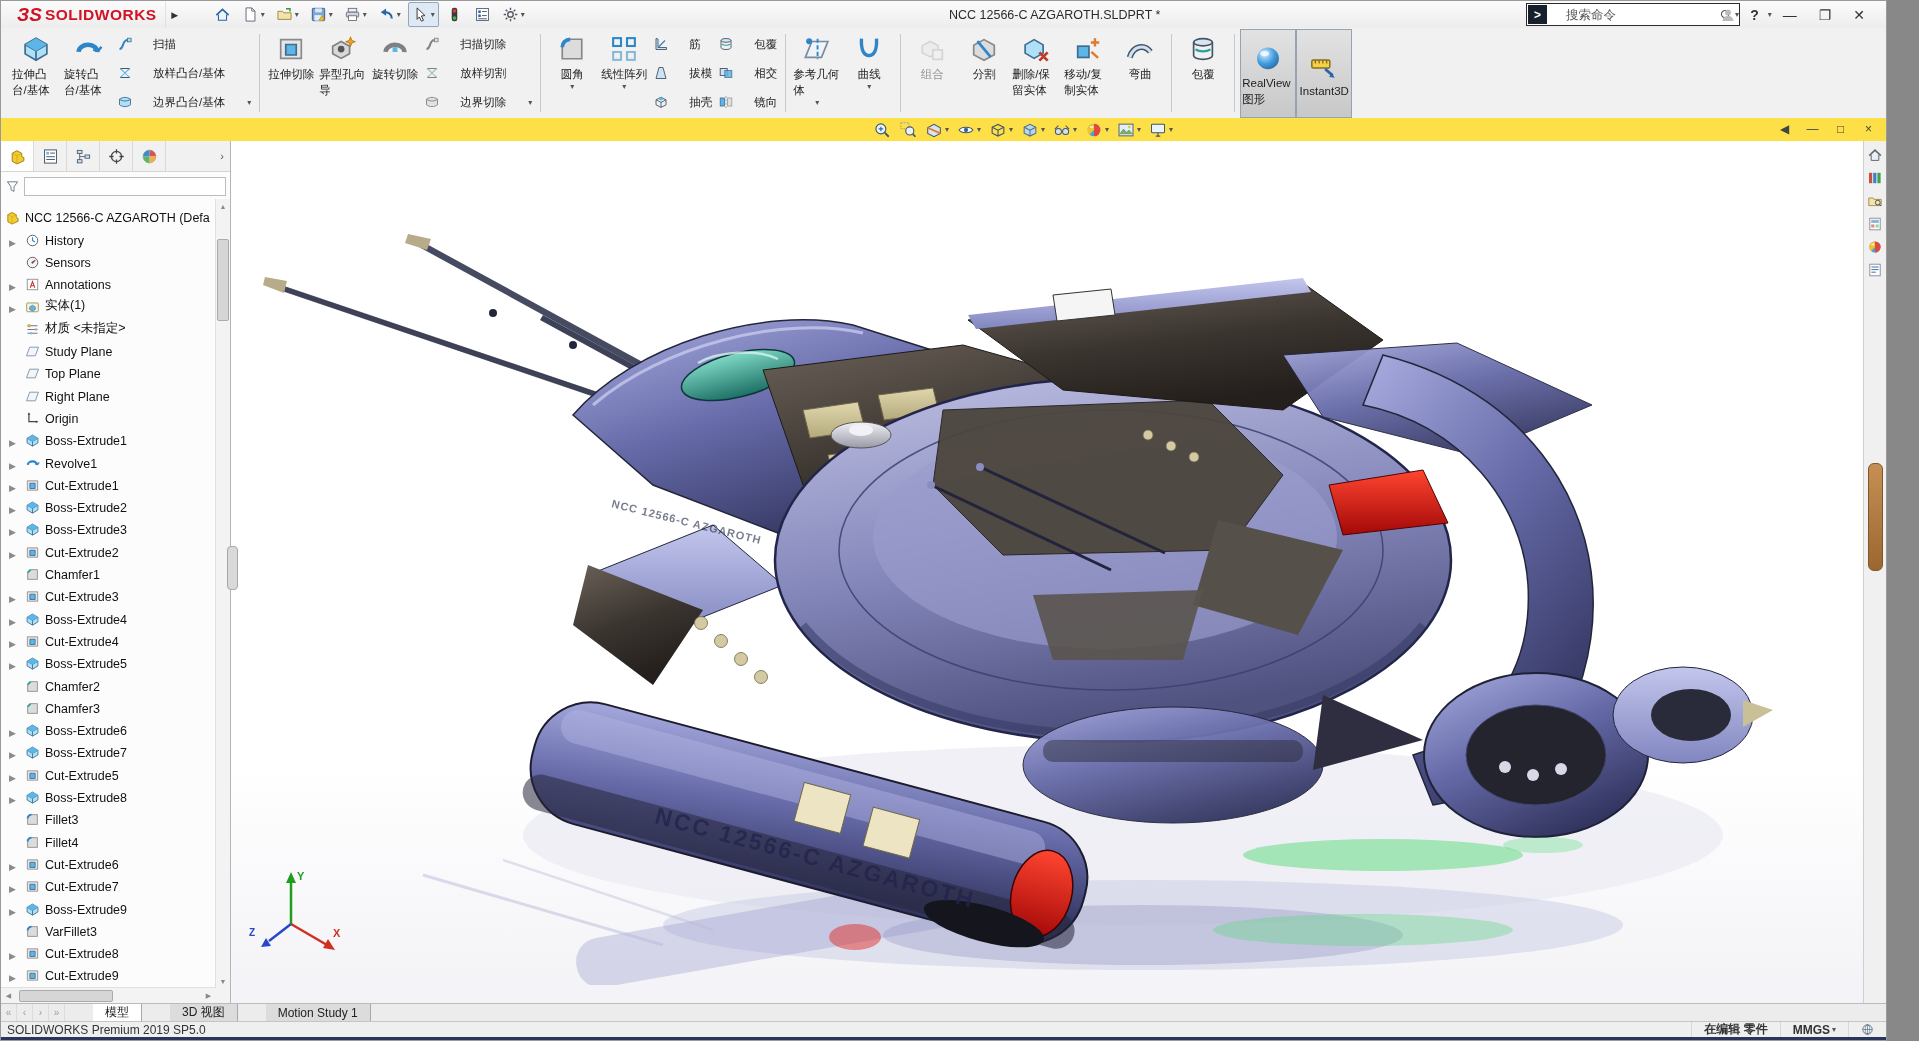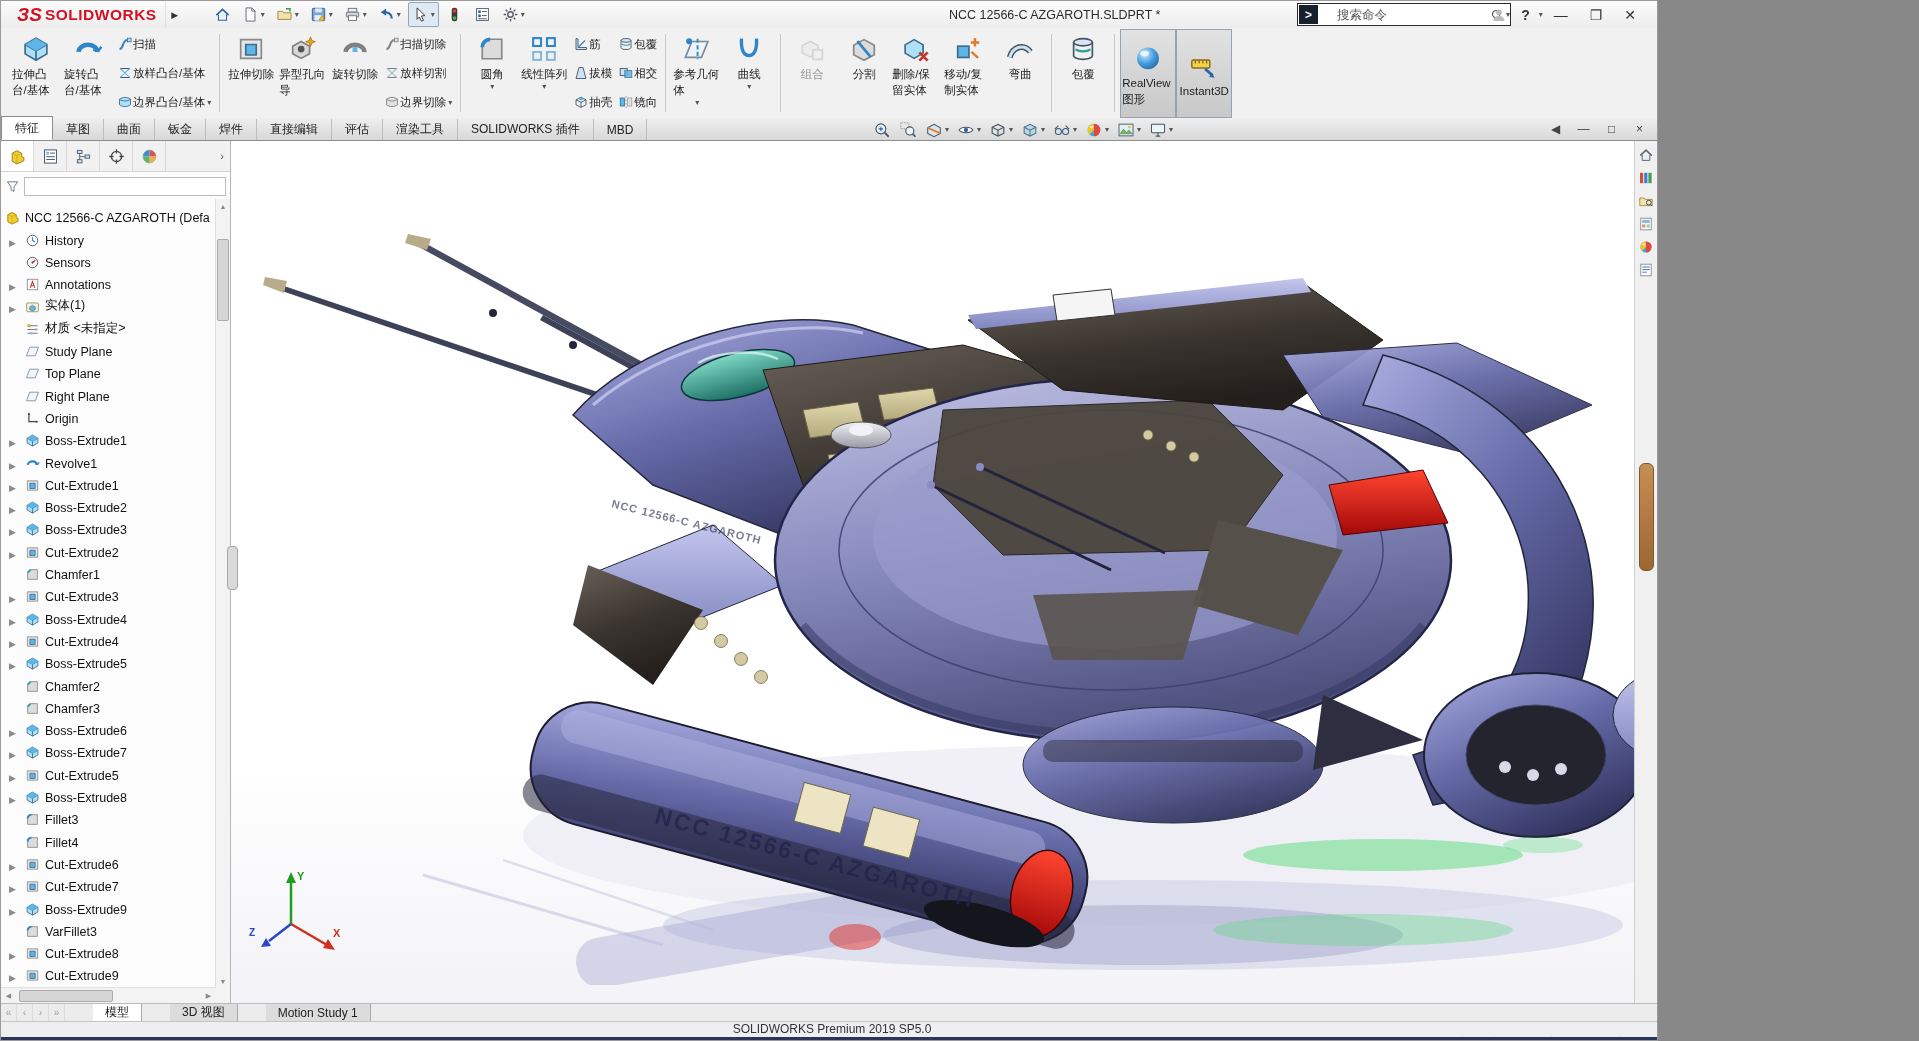--- a/index.html
+++ b/index.html
@@ -1,16 +1,16 @@
 <!DOCTYPE html>
 <html><head>
 <meta charset="utf-8">
 <style>
   html,body{margin:0;padding:0;background:#888;}
-  #app{position:relative;width:1658px;height:1041px;background:#fde047;overflow:hidden;
+  #app{position:relative;width:1887px;height:1041px;background:#fde047;overflow:hidden;
        font-family:"Liberation Sans","DejaVu Sans",sans-serif;font-size:12px;color:#222;
        border:1px solid #9a9a9a;box-sizing:border-box;}
   .ic{display:inline-flex;align-items:center;justify-content:center;line-height:0;}
   
   .titlebar{position:absolute;left:0;top:0;right:0;height:27px;background:linear-gradient(#fbfbfb,#ededed);display:flex;align-items:center;}
   .logo{display:flex;align-items:center;height:100%;padding:0 8px 0 16px;}
   .logo .mark{color:#d11224;font-weight:bold;font-style:italic;font-size:19px;margin-right:3px;}
   .logo .ltext{color:#d11224;font-weight:bold;font-size:15.5px;letter-spacing:.5px;}
   .flyout{width:18px;height:27px;display:flex;align-items:center;justify-content:center;color:#333;font-size:9px;border-left:1px solid #e0e0e0;}
   #quick-tools{display:flex;align-items:center;margin-left:26px;gap:3px;}
@@ -29,21 +29,21 @@
   
   .ribbon{position:absolute;top:27px;left:0;right:0;height:90px;background:#f1f1f1;display:flex;align-items:stretch;padding-left:6px;}
   .rgroup{display:flex;align-items:flex-start;padding:1px 3px;}
   .rsep{width:1px;background:#c9c9c9;margin:6px 2px;}
   .rbig{width:48px;display:flex;flex-direction:column;align-items:center;padding:4px 1px 2px;border:1px solid transparent;}
   .rbig .lbl{font-size:11.5px;line-height:16px;text-align:left;color:#222;margin-top:2px;word-break:break-all;}
   .rbig.disabled{opacity:.45;}
   .rbig.pressed{background:linear-gradient(#e2e2e2,#c8c8c8);border:1px solid #96a4b2;width:52px;height:81px;justify-content:center;}
   .bcaret{font-size:8px;color:#555;}
   .rstack{display:flex;flex-direction:column;justify-content:space-between;height:84px;padding:2px 3px;}
-  .rrow{display:flex;align-items:center;height:26px;gap:0;font-size:11.5px;white-space:nowrap;color:#222;}
+  .rrow{display:flex;align-items:center;height:26px;gap:20px;font-size:11.5px;white-space:nowrap;color:#222;}
   
   .tabbar{position:absolute;top:117px;left:0;right:0;height:23px;background:linear-gradient(#efefef,#d8d8d8);border-bottom:1px solid #8c8c8c;display:flex;align-items:flex-end;box-sizing:border-box;}
   .tab{height:21px;display:flex;align-items:center;padding:0 13px;font-size:12px;color:#222;border-right:1px solid #bdbdbd;}
   .tab.active{background:#fff;border:1px solid #8c8c8c;border-bottom:1px solid #fff;height:22px;}
   .headsup{position:absolute;left:869px;top:118px;height:21px;display:flex;align-items:center;gap:2px;}
   .hu{display:flex;align-items:center;padding:0 3px;height:21px;}
   .doccontrols{position:absolute;right:6px;top:119px;display:flex;gap:5px;}
   .dc{width:23px;height:18px;display:flex;align-items:center;justify-content:center;color:#444;font-size:12px;}
   
   .treepanel{position:absolute;left:0;top:140px;width:230px;bottom:36px;background:#fcfcfc;border-right:1px solid #b5b5b5;box-sizing:border-box;}
@@ -72,21 +72,21 @@
   .triad{position:absolute;left:14px;bottom:42px;width:100px;height:100px;}
   
   .taskpane{position:absolute;right:0;top:140px;width:23px;bottom:36px;background:#f0f0f0;border-left:1px solid #cfcfcf;box-sizing:border-box;display:flex;flex-direction:column;align-items:center;padding-top:4px;gap:4px;}
   .tp{width:19px;height:19px;display:flex;align-items:center;justify-content:center;}
   .tpthumb{position:absolute;left:4px;top:322px;width:13px;height:106px;background:linear-gradient(#c58f55,#9c6630);border:1px solid #7a5a2a;border-radius:6px;}
   
   .bottombar{position:absolute;left:0;bottom:19px;height:18px;right:0;background:#ececec;display:flex;align-items:stretch;border-top:1px solid #bbb;box-sizing:border-box;}
   .bnav{width:15px;display:flex;align-items:center;justify-content:center;color:#9f9f9f;font-size:10px;border-right:1px solid #dcdcdc;}
   .btab{padding:0 12px;display:flex;align-items:center;font-size:12px;background:#dcdcdc;border-right:1px solid #a8a8a8;color:#222;margin-left:28px;}
   .btab.active{background:#fff;}
-  .statusbar{position:absolute;left:0;bottom:3px;height:16px;right:0;background:#efefef;border-top:1px solid #c5c5c5;display:flex;align-items:center;font-size:12px;color:#333;box-sizing:border-box;flex-direction:column;}
+  .statusbar{position:absolute;left:0;bottom:3px;height:16px;right:0;background:#efefef;border-top:1px solid #c5c5c5;display:flex;align-items:center;font-size:12px;color:#333;box-sizing:border-box;}
   .statusbar .sleft{padding-left:6px;}
   .sright{margin-left:auto;display:flex;align-items:center;height:100%;}
   .sitem{display:flex;align-items:center;height:100%;padding:0 12px;border-left:1px solid #d8d8d8;font-weight:bold;}
   .navline{position:absolute;left:0;right:0;bottom:0;height:3px;background:#28365c;}
 </style>
 </head>
 <body>
 
 <div id="app">
 
@@ -528,34 +528,20 @@
                 <path d="M8.6 9.6l4 3.4" stroke="#2b66a8" stroke-width="1.5"></path>
                 <path d="M13.8 14.2l-3-.3 1.2-2.2z" fill="#2b66a8"></path>
               </svg>
             </span>
             <div class="lbl">Instant3D</div>
           </div>
         </div>
       </div>
     </div>
 
-  <div class="tabbar">
-      <div id="cmd-tabs" style="display:flex;align-items:flex-end;height:100%;">
-        <div class="tab active">特征</div>
-        <div class="tab">草图</div>
-        <div class="tab">曲面</div>
-        <div class="tab">钣金</div>
-        <div class="tab">焊件</div>
-        <div class="tab">直接编辑</div>
-        <div class="tab">评估</div>
-        <div class="tab">渲染工具</div>
-        <div class="tab">SOLIDWORKS 插件</div>
-        <div class="tab">MBD</div>
-      </div>
-    </div>
   <div class="headsup" id="headsup">
       <div class="hu">
         <span class="ic">
           <svg viewBox="0 0 16 16" width="18" height="18">
             <circle cx="7" cy="7" r="4.4" fill="#eaf4fb" stroke="#456" stroke-width="1"></circle>
             <path d="M10.2 10.2 14 14" stroke="#456" stroke-width="1.6"></path>
             <path d="M5 7h4M7 5v4" stroke="#2b66a8" stroke-width="1"></path>
           </svg>
         </span>
       </div>

